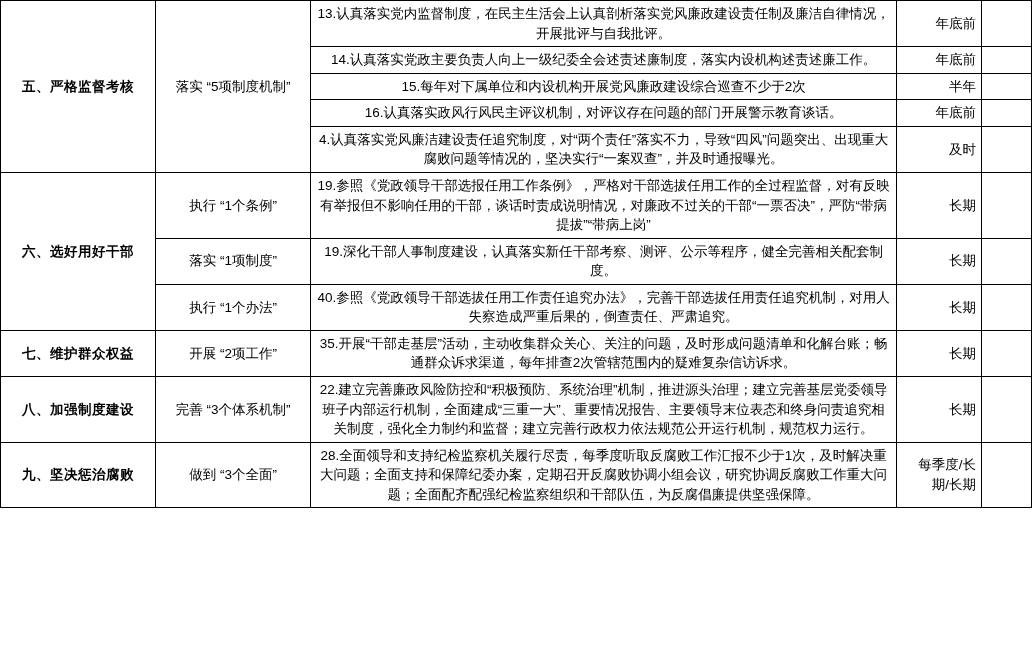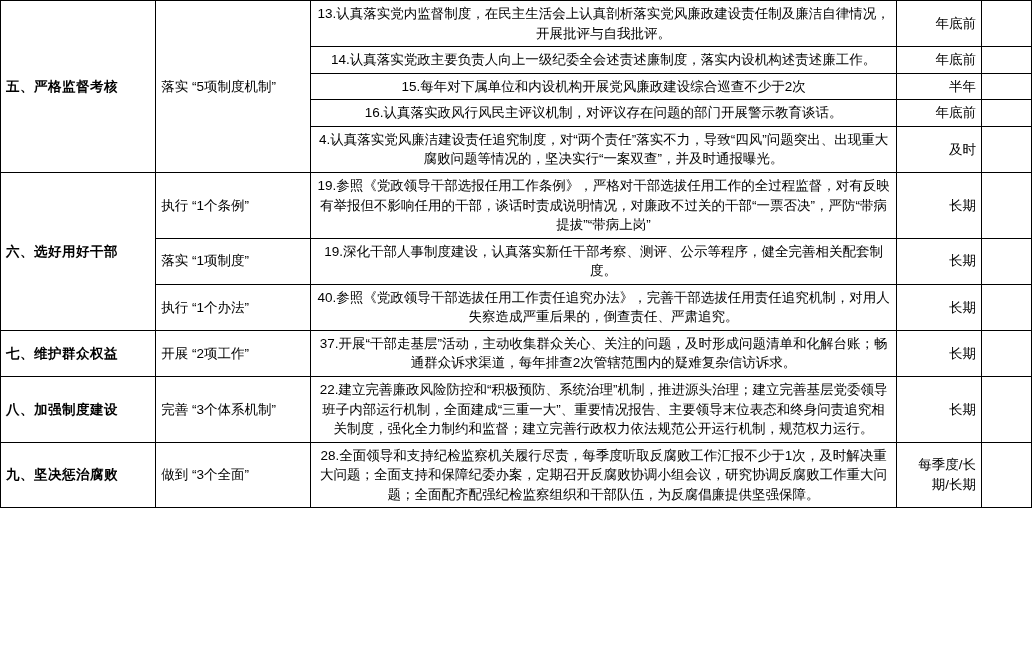--- a/index.html
+++ b/index.html
@@ -32,25 +32,27 @@
     line-height: 1.45;
   }
   
   col.c-cat   { width: 155px; }
   col.c-task  { width: 155px; }
   col.c-item  { width: 585px; }
   col.c-time  { width: 85px; }
   col.c-last  { width: 50px; }
 
   td.cat {
+    text-align: center;
     font-weight: bold;
     font-size: 14.5px;
     letter-spacing: 0.5px;
   }
   td.task {
+    text-align: center;
     font-size: 14px;
   }
   td.item {
     text-align: center;
     font-size: 14px;
     line-height: 1.5;
   }
   td.time {
     text-align: right;
     font-size: 14px;
@@ -117,21 +119,21 @@
       <tr>
         <td class="task">执行 “1个办法”</td>
         <td class="item">40.参照《党政领导干部选拔任用工作责任追究办法》，完善干部选拔任用责任追究机制，对用人失察造成严重后果的，倒查责任、严肃追究。</td>
         <td class="time">长期</td>
         <td class="last"></td>
       </tr>
 
       <tr>
         <td class="cat">七、维护群众权益</td>
         <td class="task">开展 “2项工作”</td>
-        <td class="item">37.开展“干部走基层”活动，主动收集群众关心、关注的问题，及时形成问题清单和化解台账；畅通群众诉求渠道，每年排查2次管辖范围内的疑难复杂信访诉求。</td>
+        <td class="item">35.开展“干部走基层”活动，主动收集群众关心、关注的问题，及时形成问题清单和化解台账；畅通群众诉求渠道，每年排查2次管辖范围内的疑难复杂信访诉求。</td>
         <td class="time">长期</td>
         <td class="last"></td>
       </tr>
 
       <tr>
         <td class="cat">八、加强制度建设</td>
         <td class="task">完善 “3个体系机制”</td>
         <td class="item">22.建立完善廉政风险防控和“积极预防、系统治理”机制，推进源头治理；建立完善基层党委领导班子内部运行机制，全面建成“三重一大”、重要情况报告、主要领导末位表态和终身问责追究相关制度，强化全力制约和监督；建立完善行政权力依法规范公开运行机制，规范权力运行。</td>
         <td class="time">长期</td>
         <td class="last"></td>

